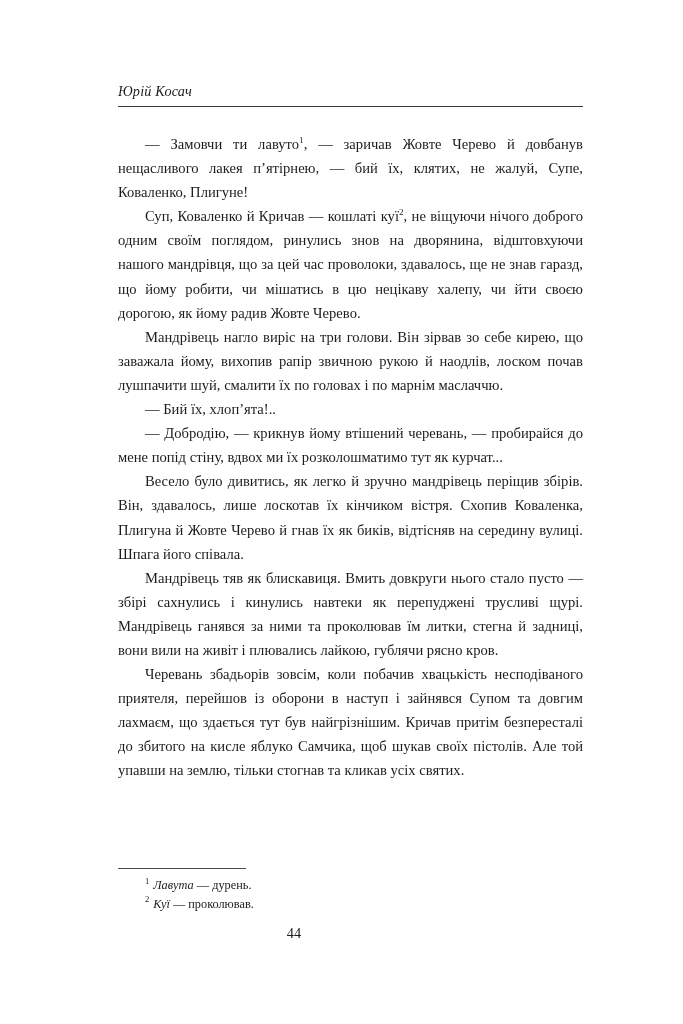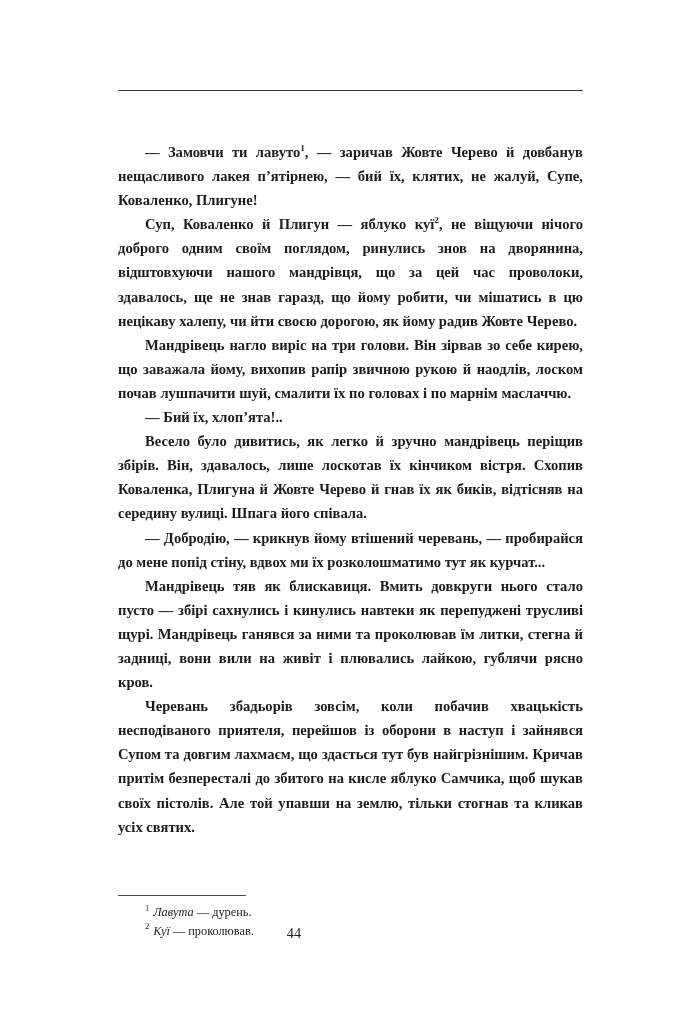--- a/index.html
+++ b/index.html
@@ -40,23 +40,22 @@
     margin-top: 6px;
     height: 1.4px;
     background: #3b3b3b;
     width: 465px;
   }
 
   
   .textblock {
     position: absolute;
     left: 118px;
-    top: 140px;
+    top: 132px;
     width: 465px;
-    font-weight: bold;
   }
   .para {
     margin: 0;
     font-size: 14.6px;
     line-height: 24.1px;
     text-align: justify;
     text-justify: inter-word;
     text-indent: 27px;
     hyphens: manual;
     -webkit-hyphens: manual;
@@ -67,21 +66,20 @@
     vertical-align: super;
     line-height: 0;
   }
 
   
   .footnotes {
     position: absolute;
     left: 118px;
     top: 868px;
     width: 465px;
-    margin-top: 27px;
   }
   .footnote-rule {
     width: 128px;
     height: 1.1px;
     background: #4a4a4a;
     margin-bottom: 7px;
   }
   .footnote {
     font-size: 12.3px;
     line-height: 18.4px;
@@ -109,47 +107,48 @@
     font-size: 14.4px;
     color: #1c1c1c;
   }
 </style>
 </head>
 <body>
 
 <div class="page">
 
   <div class="running-head">
+    <span class="running-head-text">Юрій Косач</span>
     <div class="running-head-rule"></div>
   </div>
 
   <div class="textblock">
 
     <p class="para">
       <span>— Замовчи ти лавуто</span><sup class="fn">1</sup><span>, — заричав Жовте Черево й довбанув нещасливого лакея п’ятірнею, — бий їх, клятих, не жалуй, Супе, Коваленко, Плигуне!</span>
     </p>
 
     <p class="para">
-      <span>Суп, Коваленко й Плигун — яблуко куї</span><sup class="fn">2</sup><span>, не віщуючи нічого доброго одним своїм поглядом, ринулись знов на дворянина, відштовхуючи нашого мандрівця, що за цей час проволоки, здавалось, ще не знав гаразд, що йому робити, чи мішатись в цю нецікаву халепу, чи йти своєю дорогою, як йому радив Жовте Черево.</span>
+      <span>Суп, Коваленко й Кричав — кошлаті куї</span><sup class="fn">2</sup><span>, не віщуючи нічого доброго одним своїм поглядом, ринулись знов на дворянина, відштовхуючи нашого мандрівця, що за цей час проволоки, здавалось, ще не знав гаразд, що йому робити, чи мішатись в цю нецікаву халепу, чи йти своєю дорогою, як йому радив Жовте Черево.</span>
     </p>
 
     <p class="para">
       <span>Мандрівець нагло виріс на три голови. Він зірвав зо себе кирею, що заважала йому, вихопив рапір звичною рукою й наодлів, лоском почав лушпачити шуй, смалити їх по головах і по марнім маслаччю.</span>
     </p>
 
     <p class="para">
       <span>— Бий їх, хлоп’ята!..</span>
     </p>
 
     <p class="para">
-      <span>Весело було дивитись, як легко й зручно мандрівець періщив збірів. Він, здавалось, лише лоскотав їх кінчиком вістря. Схопив Коваленка, Плигуна й Жовте Черево й гнав їх як биків, відтісняв на середину вулиці. Шпага його співала.</span>
+      <span>— Добродію, — крикнув йому втішений черевань, — пробирайся до мене попід стіну, вдвох ми їх розколошматимо тут як курчат...</span>
     </p>
 
     <p class="para">
-      <span>— Добродію, — крикнув йому втішений черевань, — пробирайся до мене попід стіну, вдвох ми їх розколошматимо тут як курчат...</span>
+      <span>Весело було дивитись, як легко й зручно мандрівець періщив збірів. Він, здавалось, лише лоскотав їх кінчиком вістря. Схопив Коваленка, Плигуна й Жовте Черево й гнав їх як биків, відтісняв на середину вулиці. Шпага його співала.</span>
     </p>
 
     <p class="para">
       <span>Мандрівець тяв як блискавиця. Вмить довкруги нього стало пусто — збірі сахнулись і кинулись навтеки як перепуджені трусливі щурі. Мандрівець ганявся за ними та проколював їм литки, стегна й задниці, вони вили на живіт і плювались лайкою, гублячи рясно кров.</span>
     </p>
 
     <p class="para">
       <span>Черевань збадьорів зовсім, коли побачив хвацькість несподіваного приятеля, перейшов із оборони в наступ і зайнявся Супом та довгим лахмаєм, що здається тут був найгрізнішим. Кричав притім безпересталі до збитого на кисле яблуко Самчика, щоб шукав своїх пістолів. Але той упавши на землю, тільки стогнав та кликав усіх святих.</span>
     </p>
 

